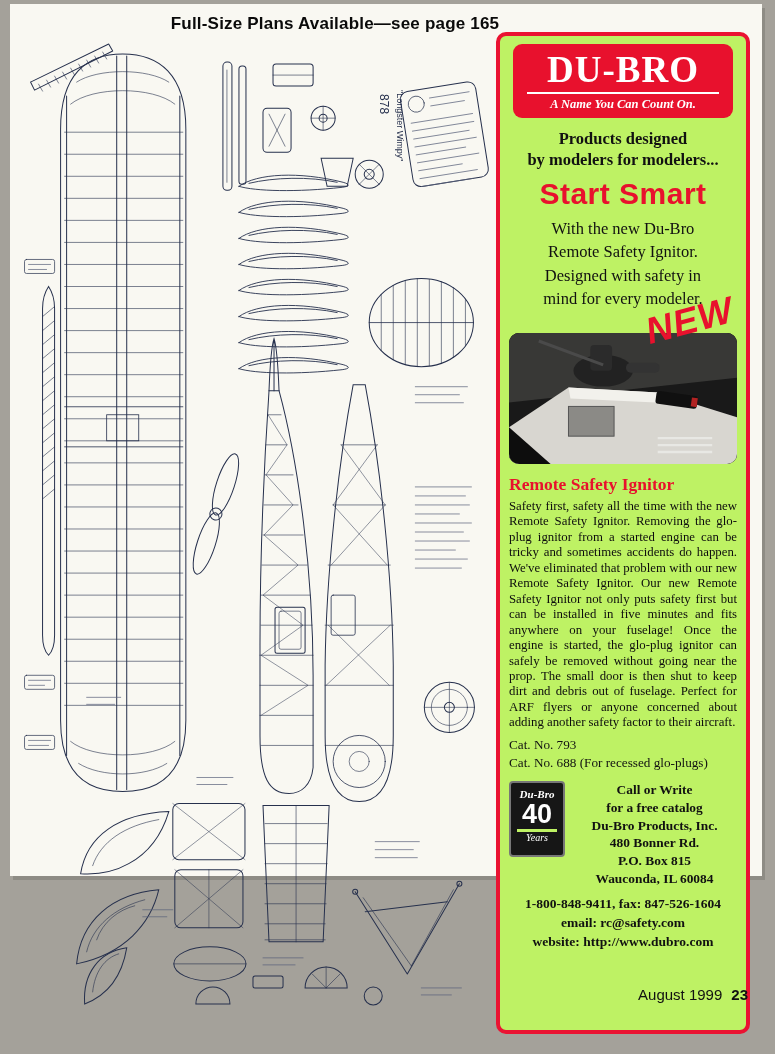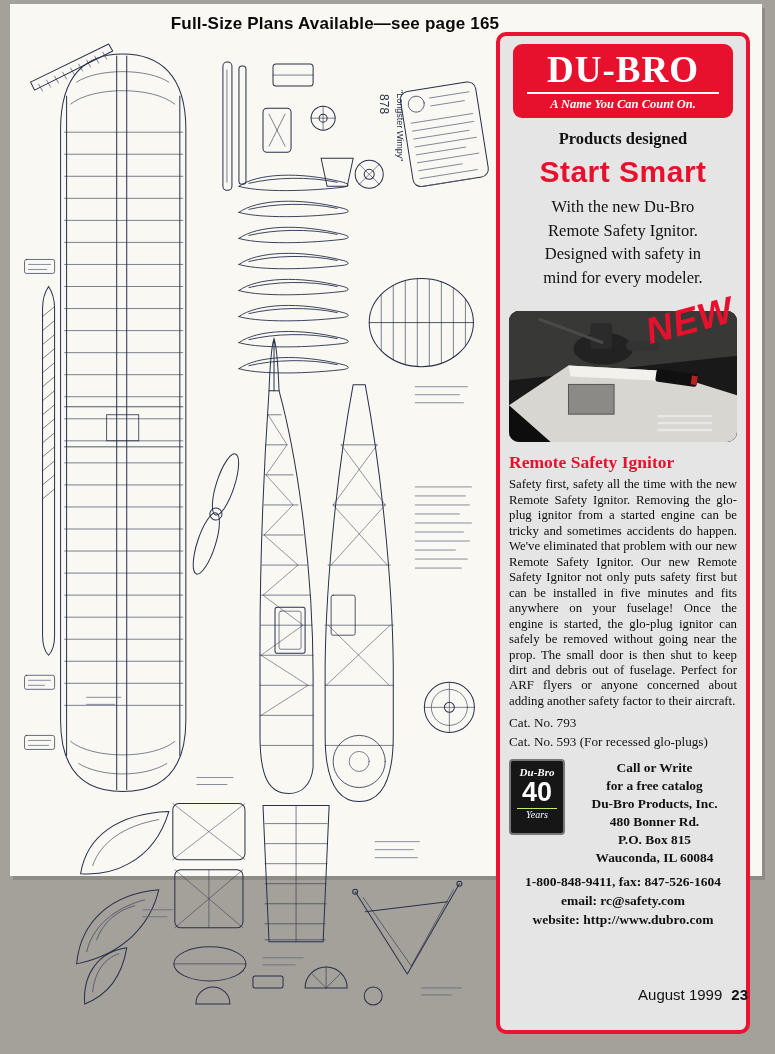--- a/index.html
+++ b/index.html
@@ -14,21 +14,21 @@
   }
   .header-title{
     position:absolute;left:80px;top:10px;width:490px;text-align:center;
     font-family:"Liberation Sans",sans-serif;font-weight:bold;font-size:17px;color:#0a0a0a;
     letter-spacing:.2px;
   }
   .plan-svg{position:absolute;left:12px;top:30px;}
   
   .ad{
     position:absolute;left:486px;top:28px;width:254px;height:1002px;
-    border:4px solid #ea1332;border-radius:10px;background:#e5e5e5;
+    border:4px solid #ea1332;border-radius:10px;background:#bef264;
     box-sizing:border-box;padding:8px 9px;overflow:hidden;
   }
   .dubro-logo{
     width:208px;margin:0 auto;background:#e8112d;border-radius:9px;
     padding:7px 6px 6px;text-align:center;
   }
   .dubro-logo .brand{
     color:#fff;font-family:"Liberation Serif",serif;font-weight:bold;
     font-size:37px;line-height:1;letter-spacing:1px;display:block;
   }
@@ -58,21 +58,21 @@
   .ad-body{margin-top:5px;font-size:12.8px;line-height:1.21;text-align:justify;color:#0d0d0d;}
   .cat-line{margin-top:6px;font-size:13.2px;line-height:1.25;}
   .cat-line + .cat-line{margin-top:2px;}
   .contact-row{margin-top:9px;display:flex;gap:7px;align-items:flex-start;}
   .logo40{
     width:56px;height:76px;background:#161616;border:2px solid #777;border-radius:4px;
     box-sizing:border-box;text-align:center;color:#fff;flex:0 0 auto;padding-top:5px;
   }
   .logo40 .l40-brand{font-style:italic;font-weight:bold;font-size:11px;display:block;}
   .logo40 .l40-num{font-family:"Liberation Sans",sans-serif;font-weight:900;font-size:27px;line-height:1.05;display:block;}
-  .logo40 .l40-years{font-size:10px;font-style:italic;display:block;border-top:1px solid #bef264;margin:1px 6px 0;}
+  .logo40 .l40-years{font-size:10px;font-style:italic;display:block;border-top:3px solid #bef264;margin:1px 6px 0;}
   .address{flex:1;text-align:center;font-weight:bold;font-size:13.4px;line-height:1.33;}
   .phone-line,.email-line,.website-line{
     text-align:center;font-weight:bold;font-size:13.5px;
   }
   .phone-line{margin-top:8px;}
   .email-line,.website-line{margin-top:3px;}
   .footer{
     position:absolute;top:982px;right:14px;
     font-family:"Liberation Sans",sans-serif;font-size:15px;color:#111;
   }
@@ -215,20 +215,21 @@
   <div class="ad">
 
     <div class="dubro-logo">
       <span class="brand">DU-BRO</span>
       <div class="rule"></div>
       <span class="tagline">A Name You Can Count On.</span>
     </div>
 
     <div class="ad-intro">
       <div>Products designed</div>
+      <div>by modelers for modelers...</div>
     </div>
 
     <div class="start-smart">Start Smart</div>
 
     <div class="ad-subhead">With the new Du-Bro Remote Safety Ignitor. Designed with safety in mind for every modeler.</div>
 
     <div class="new-badge">NEW</div>
 
     <div class="photo">
       <svg width="228" height="131" viewBox="0 0 230 132" xmlns="http://www.w3.org/2000/svg">
@@ -248,21 +249,21 @@
         </g>
         <path d="M150,106 h55 M150,113 h55 M150,120 h55" stroke="#e8e8e4" stroke-width="2.4" fill="none"></path>
       </svg>
     </div>
 
     <div class="product-heading">Remote Safety Ignitor</div>
 
     <div class="ad-body">Safety first, safety all the time with the new Remote Safety Ignitor.  Removing the glo-plug ignitor from a started engine can be tricky and sometimes accidents do happen.  We've eliminated that problem with our new Remote Safety Ignitor. Our new Remote Safety Ignitor not only puts safety first but can be installed in five minutes and fits anywhere on your fuselage!  Once the engine is started, the glo-plug ignitor can safely be removed without going near the prop.  The small door is then shut to keep dirt and debris out of fuselage.  Perfect for ARF flyers or anyone concerned about adding another safety factor to their aircraft.</div>
 
     <div class="cat-line">Cat. No. 793</div>
-    <div class="cat-line">Cat. No. 593 (For recessed glo-plugs)</div>
+    <div class="cat-line">Cat. No. 688 (For recessed glo-plugs)</div>
 
     <div class="contact-row">
       <div class="logo40">
         <span class="l40-brand">Du-Bro</span>
         <span class="l40-num">40</span>
         <span class="l40-years">Years</span>
       </div>
       <div class="address">
         <div>Call or Write</div>
         <div>for a free catalog</div>

